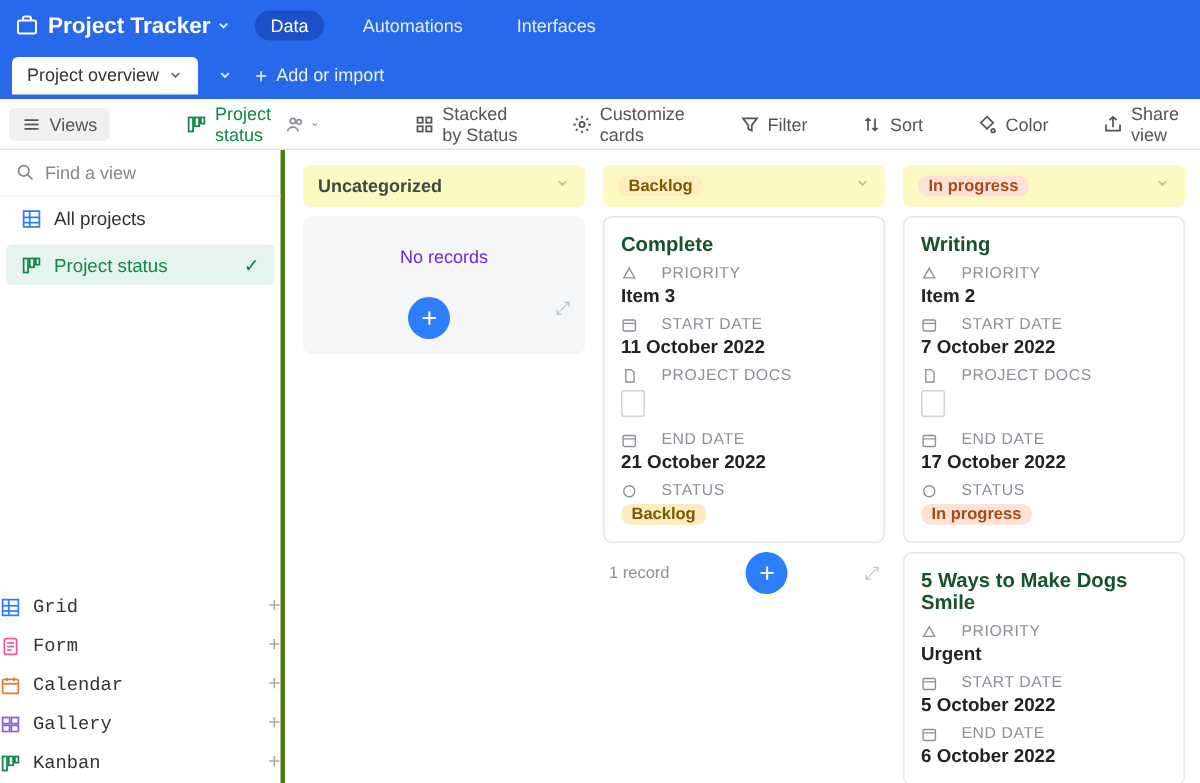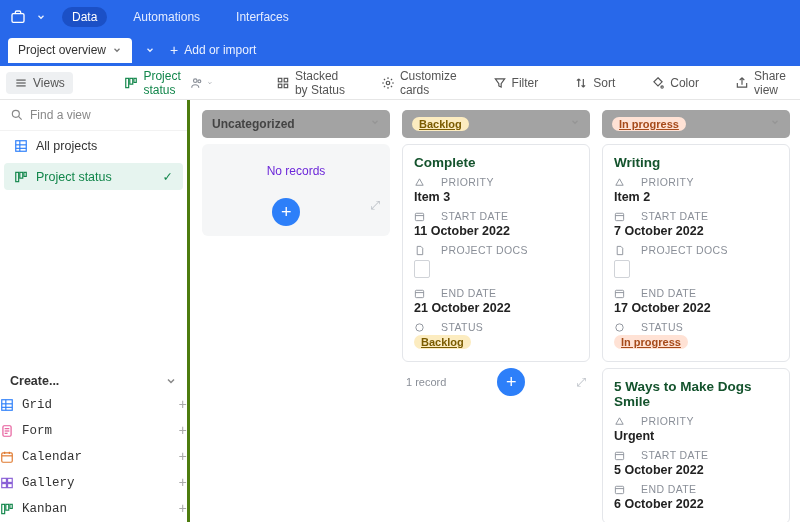--- a/index.html
+++ b/index.html
@@ -47,24 +47,24 @@
   .sb-create { padding:8px 10px 4px; font-size:12.5px; font-weight:600; color:#333; display:flex; align-items:center; cursor:pointer;}
   .sb-create .chev2 { margin-left:auto; color:#888;}
   .sb-create-item { display:flex; align-items:center; padding:5px 0; font-size:12.5px; cursor:pointer;font-family:Liberation Mono, monospace;}
   .sb-create-item .plus { margin-left:auto; color:#aaa; font-size:14px;}
   .ic-blue{color:#2d7ff9;} .ic-pink{color:#e65a9a;} .ic-orange{color:#e07a2f;} .ic-purple{color:#8a60d6;} .ic-green{color:#12864b;}
 
   
   .board { flex:1; padding:10px 12px 0 12px; overflow:hidden; background:#fff;}
   .columns { display:flex; gap:12px; }
   .col { width:188px; flex:none; }
-  .col-head { display:flex; align-items:flex-start; background:#a3a3a3; border-radius:5px; padding:7px 10px; font-size:12px; font-weight:600; color:#444;}
+  .col-head { display:flex; align-items:flex-start; background:#fef9c3; border-radius:5px; padding:7px 10px; font-size:12px; font-weight:600; color:#444;}
   .col-head .chev { margin-left:auto; opacity:.5;}
   .col-body { margin-top:6px; display:flex; flex-direction:column; gap:6px;}
-  .tag { padding:1px 7px; border-radius:9px; font-size:11px; font-weight:600;text-decoration:underline; }
+  .tag { padding:1px 7px; border-radius:9px; font-size:11px; font-weight:600; }
   .tag-backlog { background:#fcecc0; color:#7a5b00; }
   .tag-inprogress { background:#ffe2d5; color:#a64a1a; }
 
   .empty-col { background:#f5f6f7; border-radius:6px; padding:20px 0 10px; text-align:center; }
   .empty-col .no-rec { color:#6d28d9; font-size:12px; margin-bottom:20px;}
   .add-circle { width:28px; height:28px; border-radius:50%; background:#2d7ff9; color:#fff; display:inline-flex; align-items:center; justify-content:center; font-size:18px; cursor:pointer;}
   .expand-ic { float:right; margin-right:10px; color:#b8bdc4; font-size:12px;}
 
   .card { background:#fff; border:1px solid #e4e6ea; border-radius:6px; padding:10px 11px 12px; font-size:12px; }
   .card-title { font-size:13.5px; font-weight:600; margin-bottom:6px; color:#14532d;}
@@ -82,20 +82,21 @@
 </style>
 </head>
 <body>
 
 <div class="hdr">
   <div class="hdr-row1">
     <svg class="base-ic" viewBox="0 0 24 24" fill="none" stroke="#fff" stroke-width="2">
         <rect x="3" y="7" width="18" height="13" rx="2"></rect>
         <path d="M8 7V5a2 2 0 0 1 2-2h4a2 2 0 0 1 2 2v2"></path>
       </svg>
+    <span class="app-title">Project Tracker</span>
     <svg class="chev" viewBox="0 0 24 24" fill="none" stroke="#fff" stroke-width="3">
         <path d="M6 9l6 6 6-6"></path>
       </svg>
 
     <span class="tab-pill active">Data</span>
     <span class="tab-pill inactive">Automations</span>
     <span class="tab-pill inactive">Interfaces</span>
   </div>
   <div class="hdr-row2">
     <div class="tbl-tab">
@@ -211,26 +212,20 @@
           <rect x="3" y="4" width="5" height="16"></rect>
           <rect x="10" y="4" width="5" height="10"></rect>
           <rect x="17" y="4" width="4" height="7"></rect>
         </svg>
       <span>Project status</span>
       <span class="check">✓</span>
     </div>
 
     <div class="sb-spacer"></div>
 
-    <div class="sb-create">
-      <span>Create...</span>
-      <svg class="chev2" width="12" height="12" viewBox="0 0 24 24" fill="none" stroke="#888" stroke-width="3">
-          <path d="M6 9l6 6 6-6"></path>
-        </svg>
-    </div>
     <div class="sb-create-item">
       <svg class="ic ic-blue" style="width:14px;height:14px;margin-right:8px" viewBox="0 0 24 24" fill="none" stroke="currentColor" stroke-width="2">
           <rect x="3" y="3" width="18" height="18"></rect>
           <line x1="3" y1="10" x2="21" y2="10"></line>
           <line x1="3" y1="16" x2="21" y2="16"></line>
           <line x1="10" y1="3" x2="10" y2="21"></line>
         </svg>
       <span>Grid</span>
       <span class="plus">+</span>
     </div>

